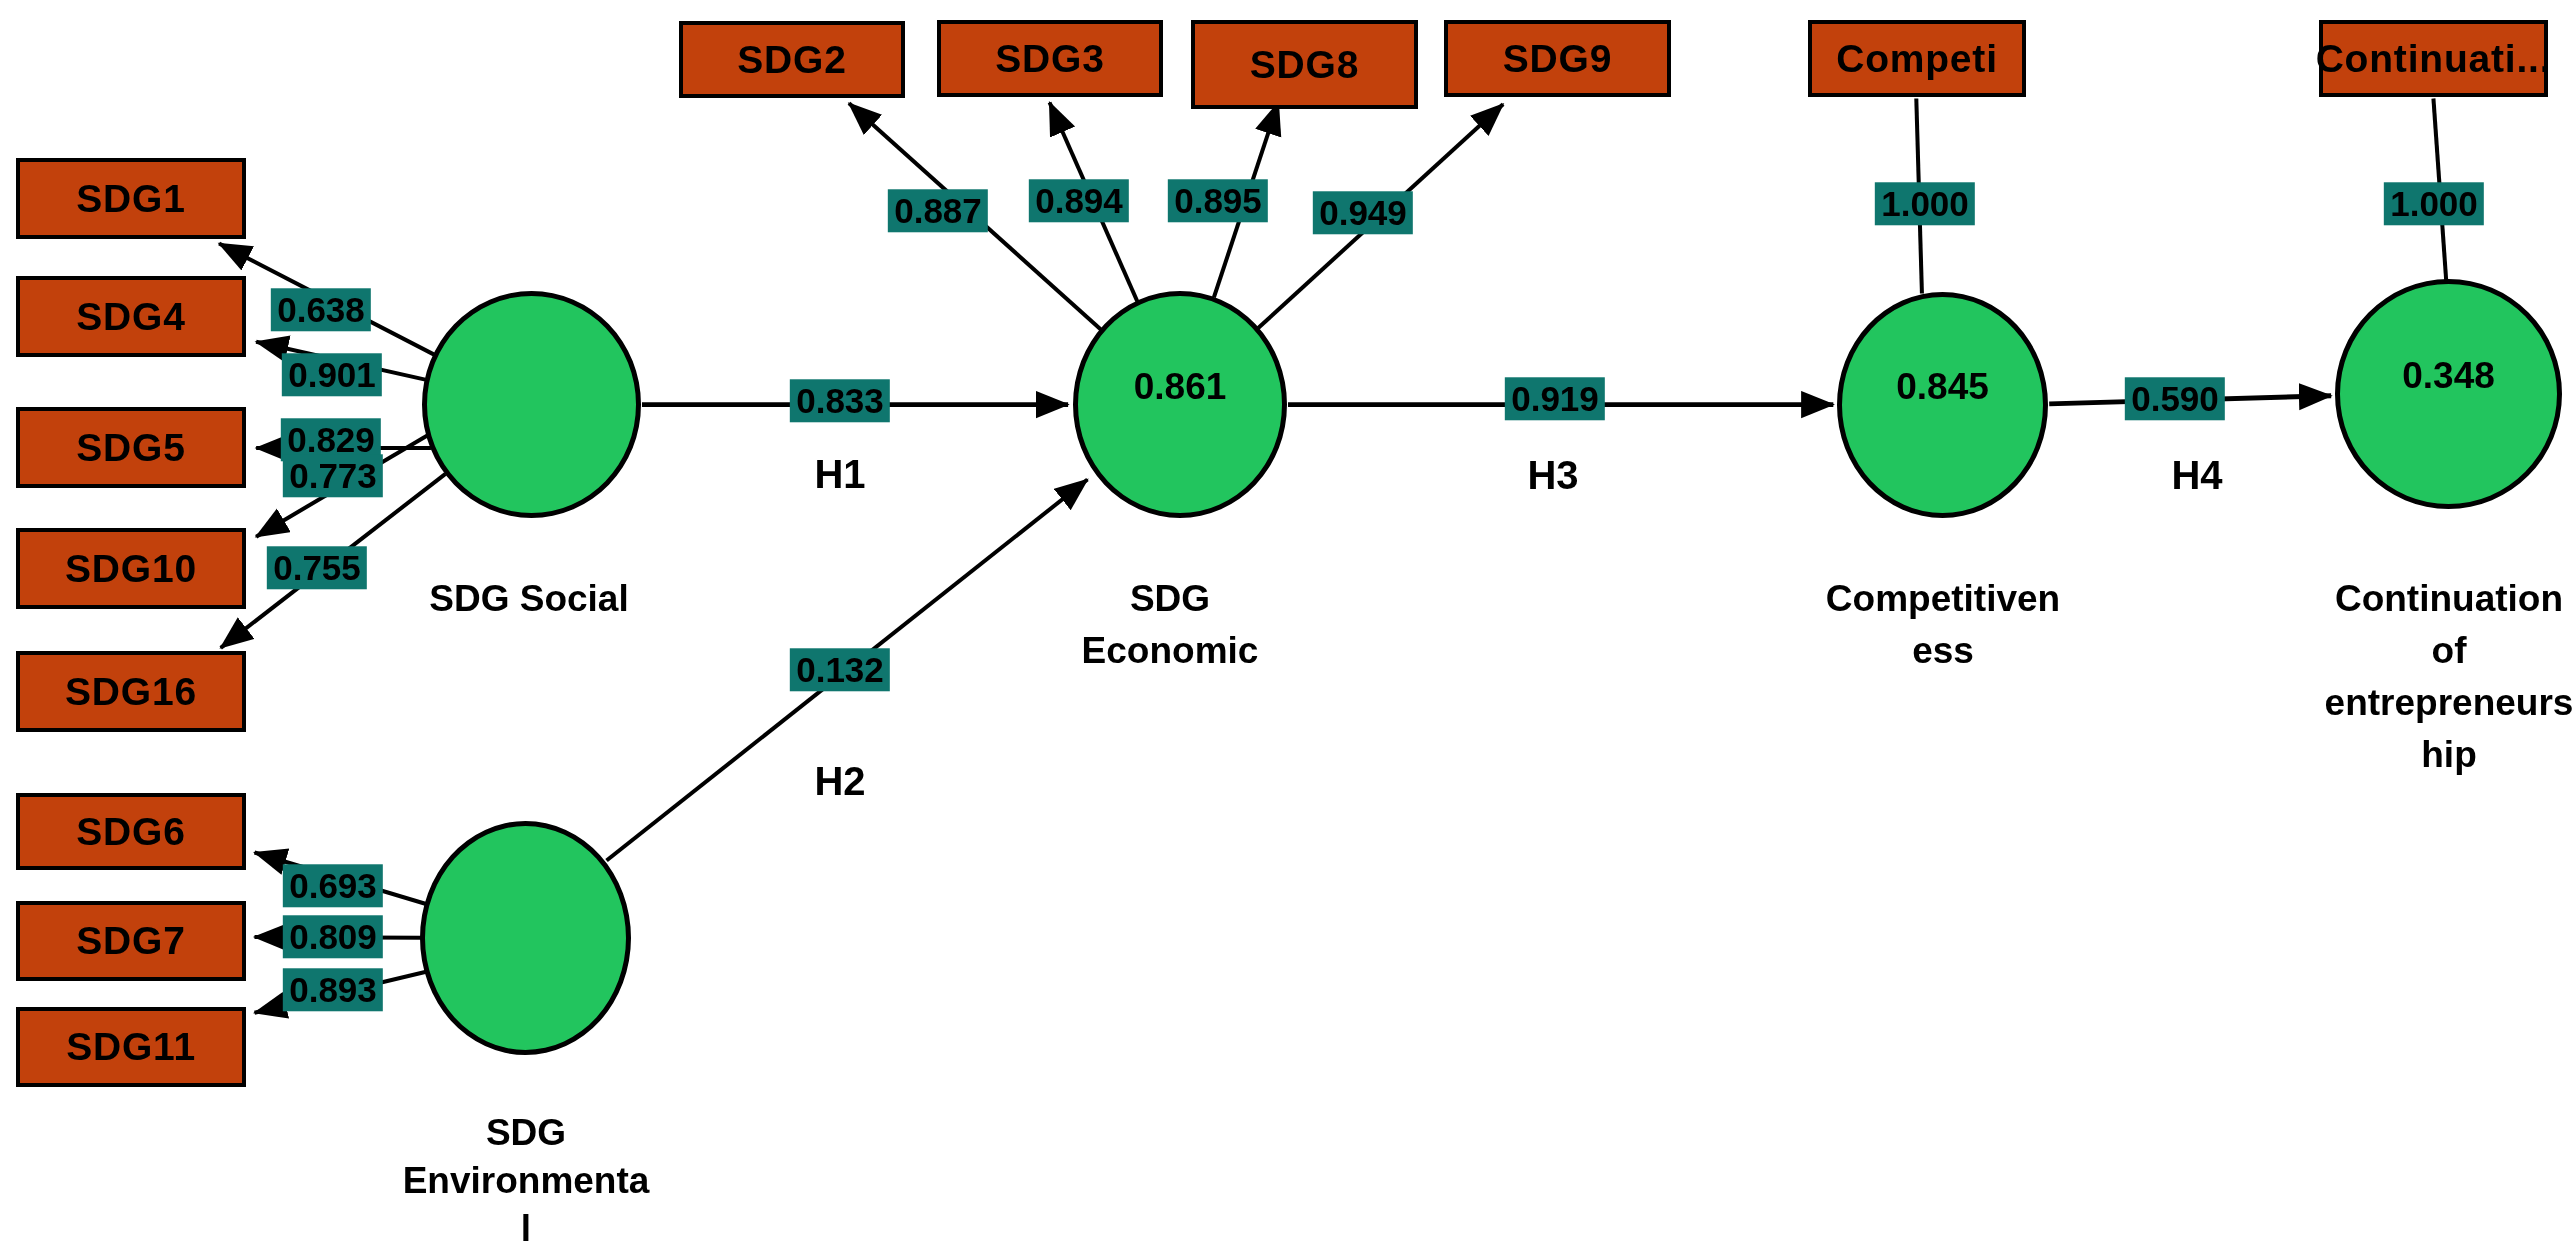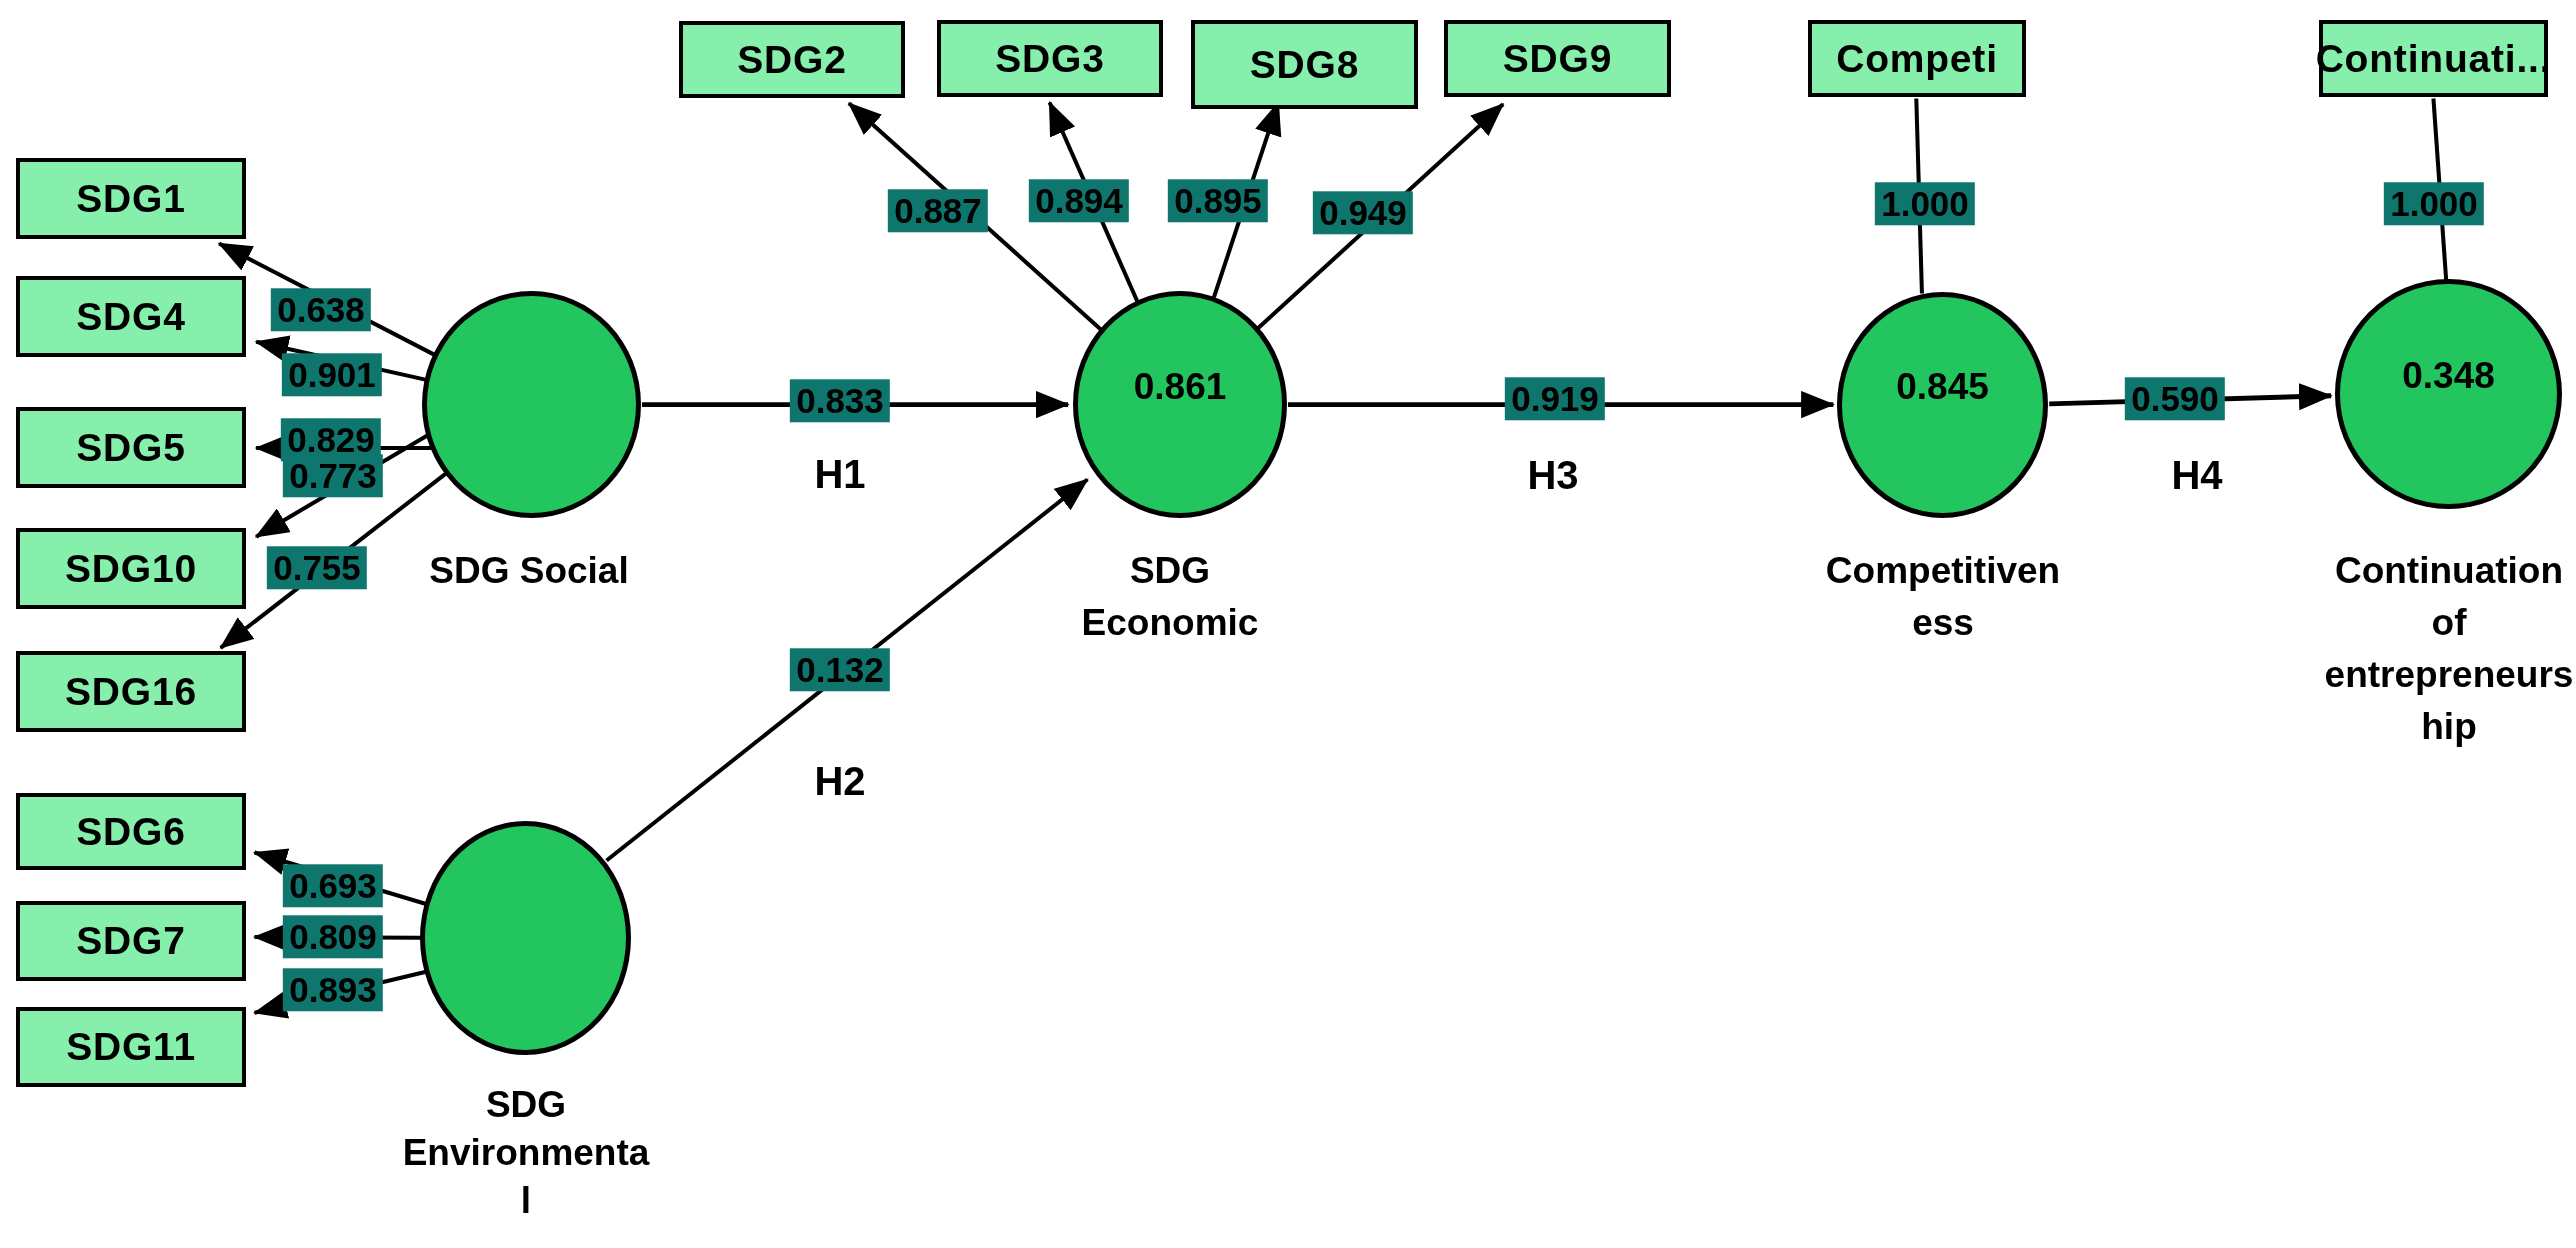--- a/index.html
+++ b/index.html
@@ -3,40 +3,40 @@
 <meta charset="utf-8">
 <style>
   html,body{margin:0;padding:0;background:#fff;}
   .canvas{
     position:relative;width:2576px;height:1249px;background:#ffffff;
     font-family:"Liberation Sans",sans-serif;font-weight:bold;color:#000;
     overflow:hidden;
   }
   .lines{position:absolute;left:0;top:0;width:2576px;height:1249px;}
   .rectnode{
-    position:absolute;box-sizing:border-box;border:4.8px solid #000;background:#86efac;
+    position:absolute;box-sizing:border-box;border:4.8px solid #000;background:#c2410c;
     display:flex;align-items:center;justify-content:center;
     font-size:39px;letter-spacing:0.8px;
   }
   .circlenode{
     position:absolute;box-sizing:border-box;border:5.6px solid #000;border-radius:50%;
     background:#22c55e;display:flex;align-items:center;justify-content:center;
   }
   .circleval{font-size:37px;transform:translateY(-17.7px);}
   .num{
     position:absolute;transform:translate(-50%,-50%);
     font-size:35px;line-height:1.15;background:#0f766e;padding:1.6px 6.4px;white-space:nowrap;
   }
   .hyp{
     position:absolute;transform:translate(-50%,-50%);
     font-size:40px;white-space:nowrap;
   }
   .nodelabel{
     position:absolute;transform:translate(-50%,0);
-    font-size:37px;line-height:52px;text-align:center;white-space:pre-line;
+    font-size:37px;line-height:52px;text-align:center;white-space:pre-line;margin-top:28px;
   }
   .nodelabel.env{line-height:48px;}
 </style>
 </head>
 <body>
 
 <div class="canvas">
 
   <svg class="lines" viewBox="0 0 3198 1550">
     <defs>

